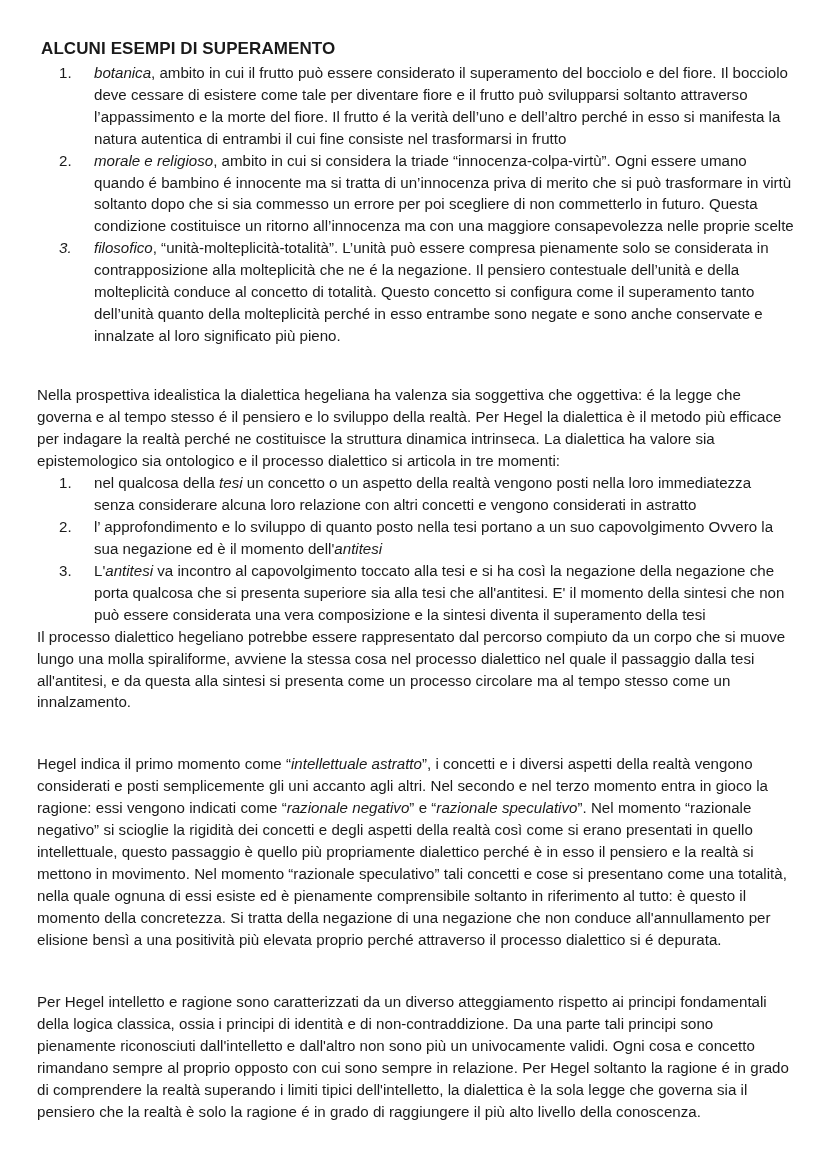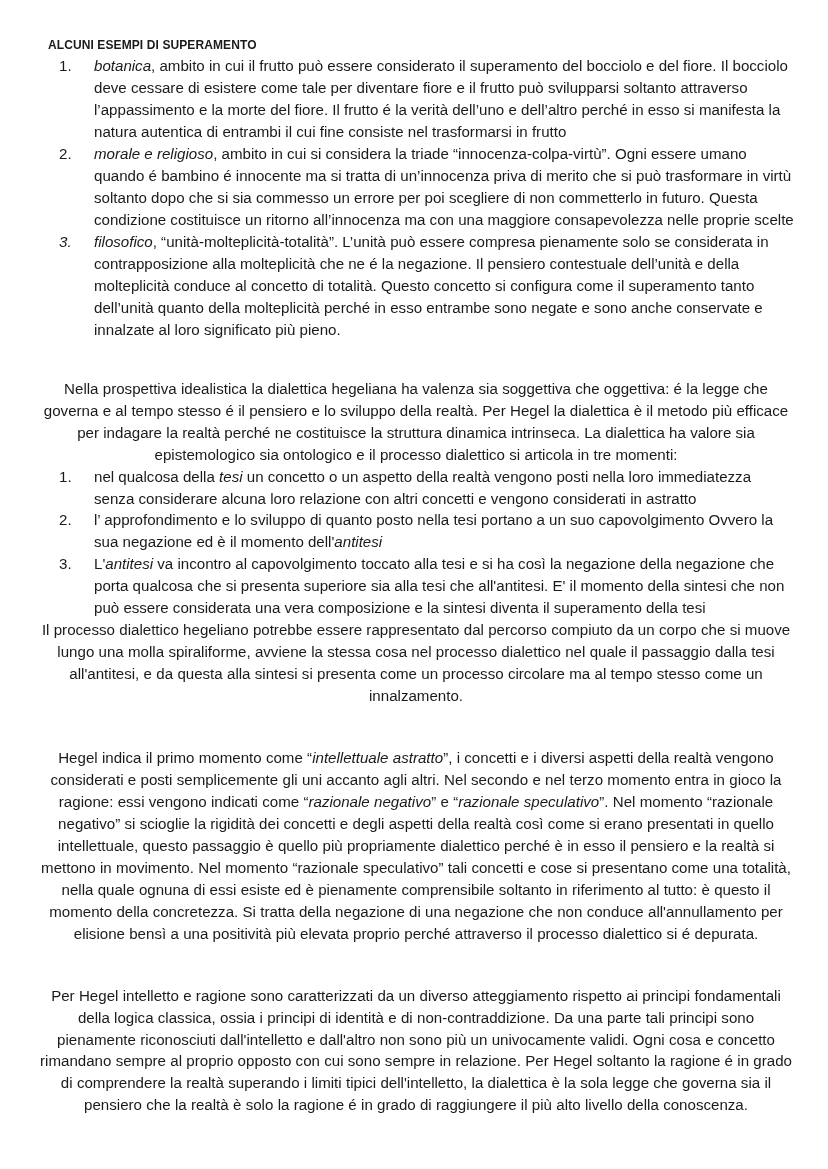--- a/index.html
+++ b/index.html
@@ -23,32 +23,32 @@
     min-height: 1169px;
     padding: 38px 33px 0 37px;
     background: #ffffff;
   }
 
   .section {
     margin: 0 0 18px 0;
   }
 
   h2.heading {
-    font-size: 12px;
+    font-size: 17px;
     font-weight: bold;
     line-height: 1.28;
-    margin: 0 0 2px 11px;
+    margin: 0 0 2px 4px;
     letter-spacing: 0.1px;
   }
 
   p.para {
     font-size: 15.1px;
     line-height: 1.455;
     margin: 0;
-    text-align: center;
+    text-align: left;
     word-spacing: 0.1px;
   }
 
   ol.numlist {
     margin: 0;
     padding: 0;
     list-style: none;
   }
   ol.numlist > li {
     position: relative;

